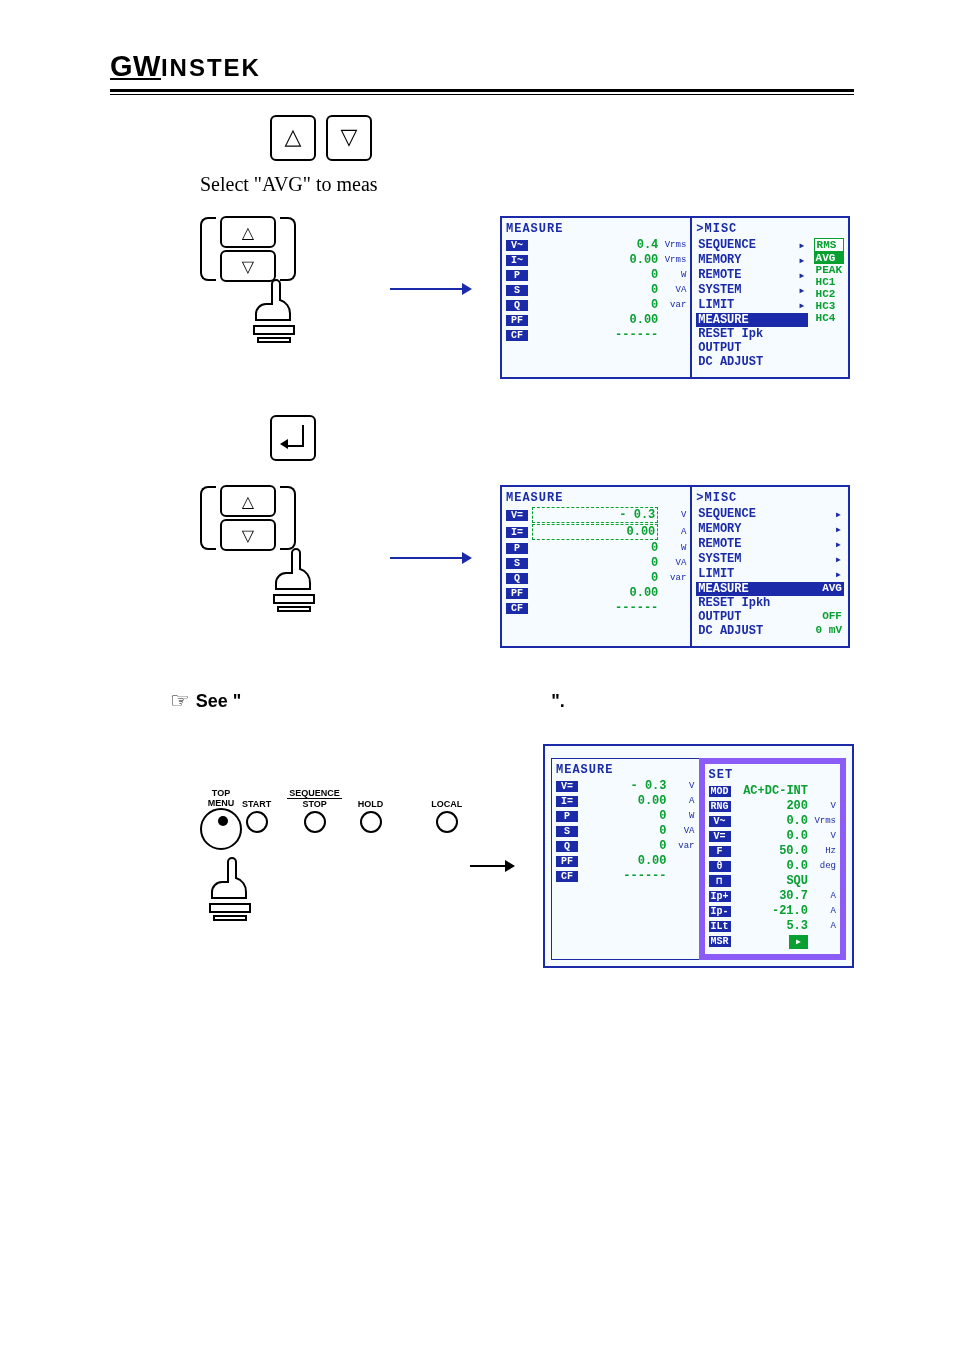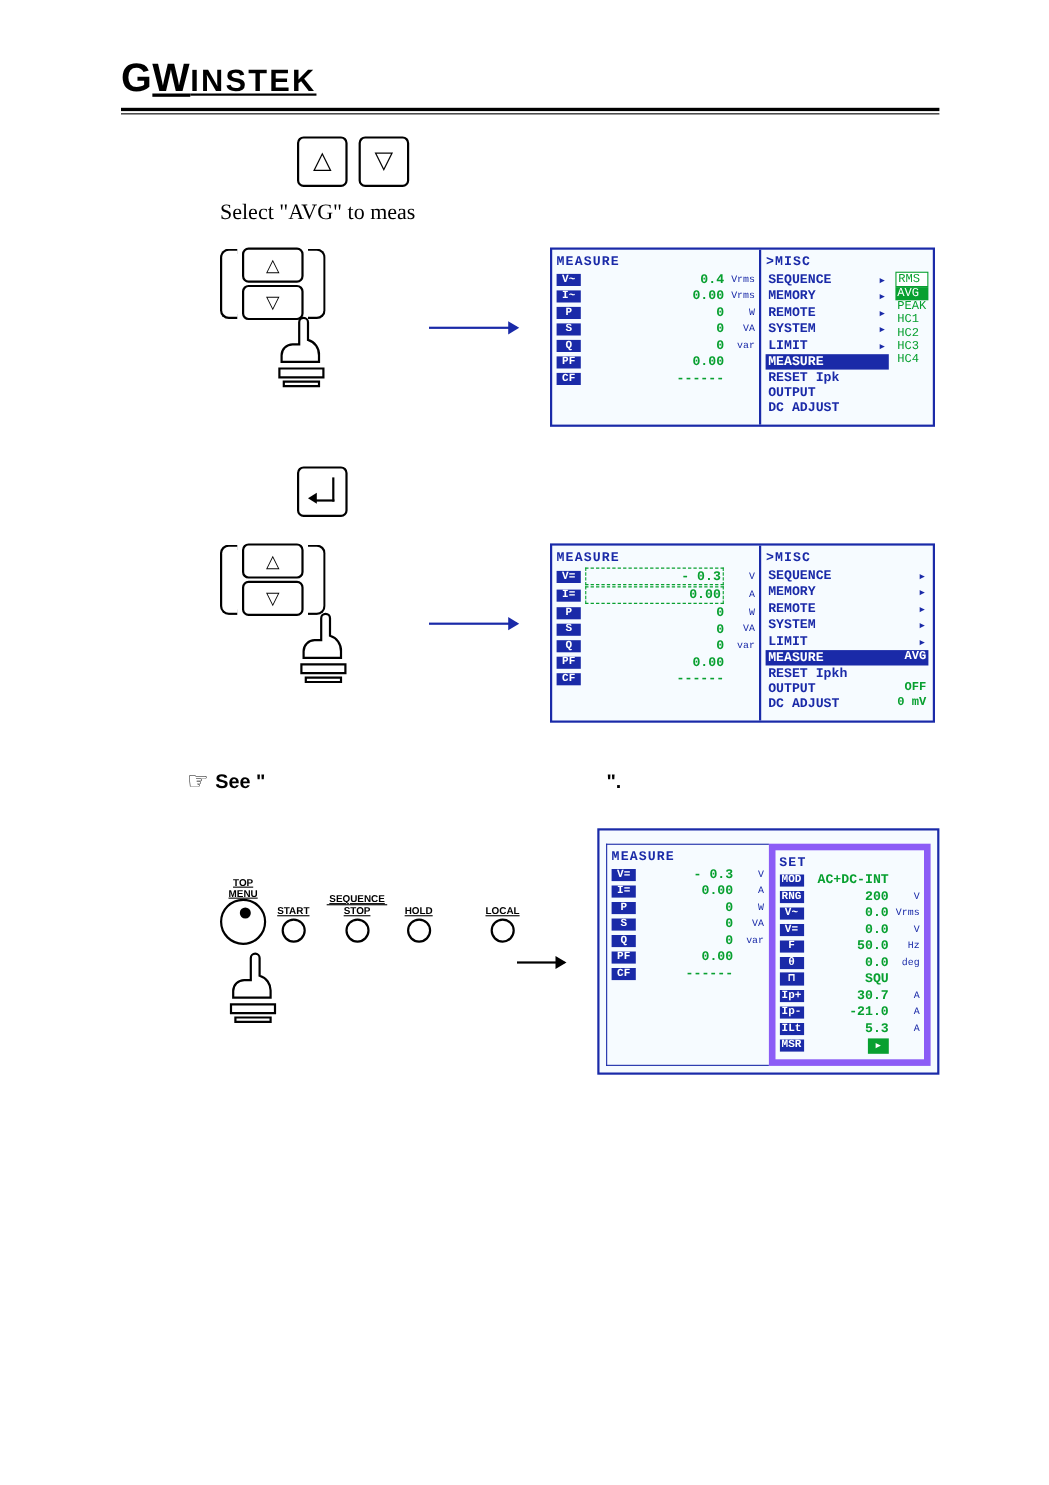--- a/index.html
+++ b/index.html
@@ -14,22 +14,22 @@
     padding: 50px 100px 40px 110px;
   }
   .header {
     margin-bottom: 6px;
   }
   .logo {
     font-family: Arial, sans-serif;
     font-weight: 900;
     letter-spacing: 0.5px;
   }
-  .logo-gw { font-size: 36px; }
-  .logo-inst { font-size: 28px; text-decoration: underline; letter-spacing: 2px; }
+  .logo-gw { font-size: 29px; text-decoration: underline; }
+  .logo-inst { font-size: 24px; letter-spacing: 2px; }
   .sep-thick { border: 0; border-top: 3px solid #000; margin: 4px 0 0 0; }
   .sep-thin  { border: 0; border-top: 1px solid #000; margin: 2px 0 20px 0; }
 
   .content { padding-left: 90px; }
 
   .arrow-btn {
     display: inline-block;
     width: 46px; height: 46px;
     border: 2px solid #000;
     border-radius: 6px;
@@ -81,21 +81,21 @@
     margin-right: 4px;
   }
   .val { color: #08a030; text-align: right; flex: 1; font-weight: bold; font-family: Liberation Mono, monospace; }
   .unit { color: #1a2aa8; font-size: 9px; margin-left: 2px; width: 26px; text-align: right; }
   .dashed { border:1px dashed #08a030; padding:0 2px; }
 
   .menu-item { display:flex; justify-content:space-between; color:#1a2aa8; font-weight:bold; padding:0 2px; }
   .menu-item .arrow { color:#1a2aa8; }
   .menu-item.sel { background:#1a2aa8; color:#fff; }
   .opt-col { display:inline-block; vertical-align:top; margin-left:6px; }
-  .opt { color:#08a030; font-size:11px; padding:0 2px; }
+  .opt { color:#08a030; font-size:11px; padding:0 2px;font-weight:bold; }
   .opt.sel { background:#08a030; color:#fff; }
   .opt.boxed { background:#fff; color:#08a030; border:1px solid #08a030; }
 
   .right-val { color:#08a030; font-size:11px; text-align:right; }
 
   .hand-finger {
     width: 160px;
   }
   .press-updown {
     display:flex; flex-direction:column; align-items:center; gap:2px;
@@ -398,21 +398,21 @@
       <span class="hand">☞</span>
       <span class="txt">
         <span>See "</span>
         <span style="display:inline-block;width:300px;"></span>
         <span>".</span>
       </span>
     </div>
 
     <div class="step-row" style="align-items:center;">
       <div style="width:240px;">
-        <div style="display:flex;align-items:flex-end;gap:10px;text-decoration:underline;">
+        <div style="display:flex;">
           <div class="knob-wrap">
             <div class="shuttle-label" style="white-space:pre;">TOP
 MENU</div>
             <div class="knob-big"></div>
           </div>
           <div>
             <div style="display:flex;gap:16px;align-items:flex-end;">
               <div style="text-align:center;">
                 <div class="shuttle-label">START</div>
                 <div class="circ"></div>

